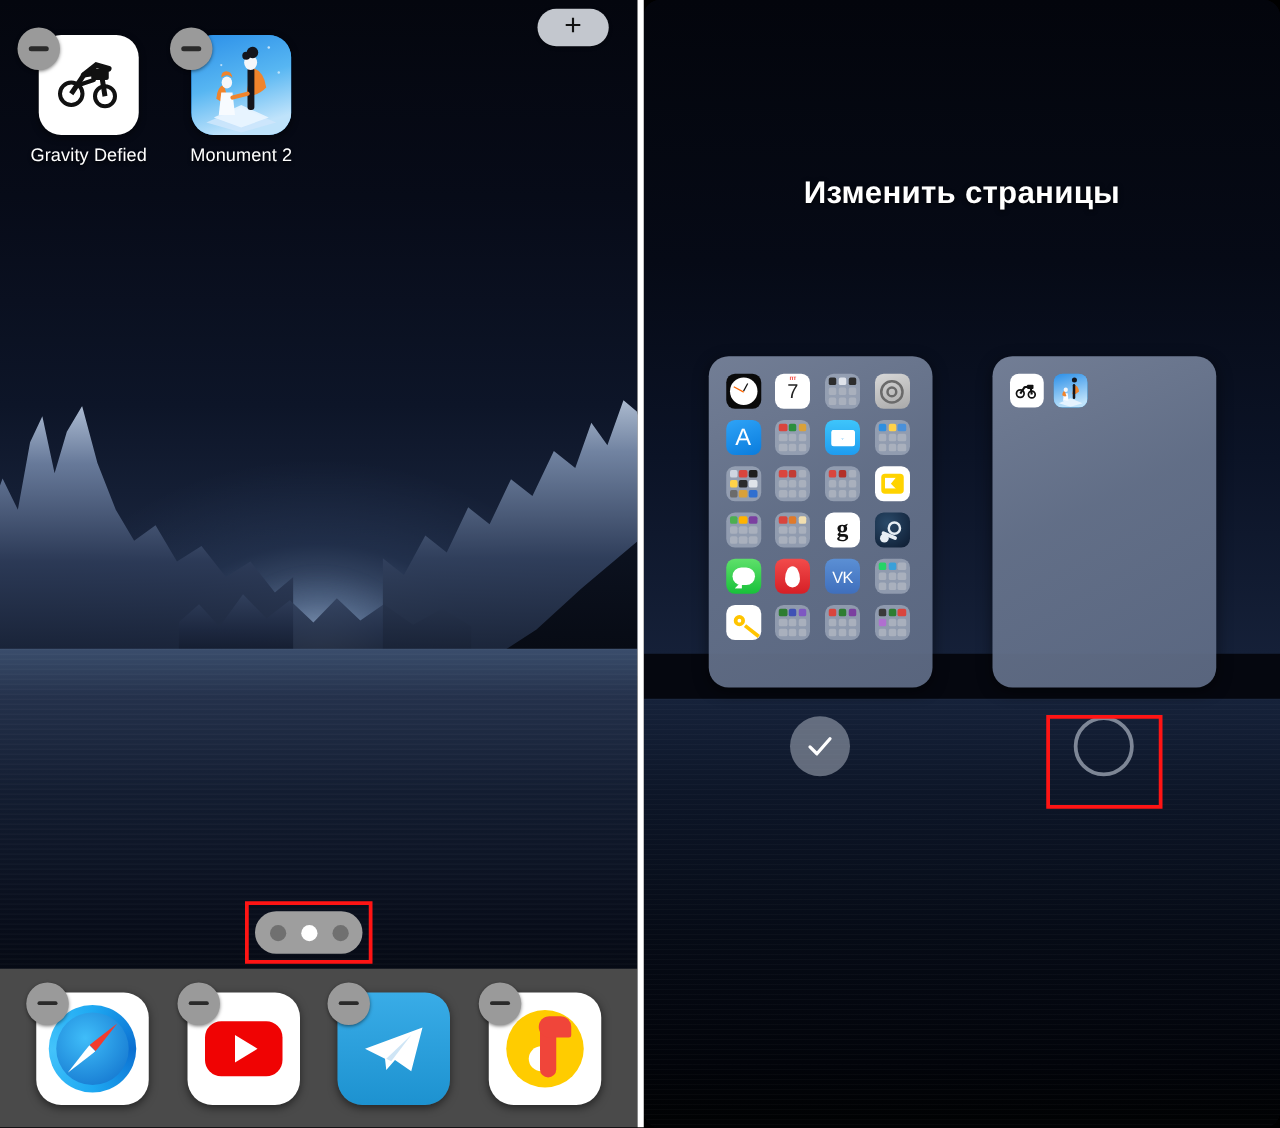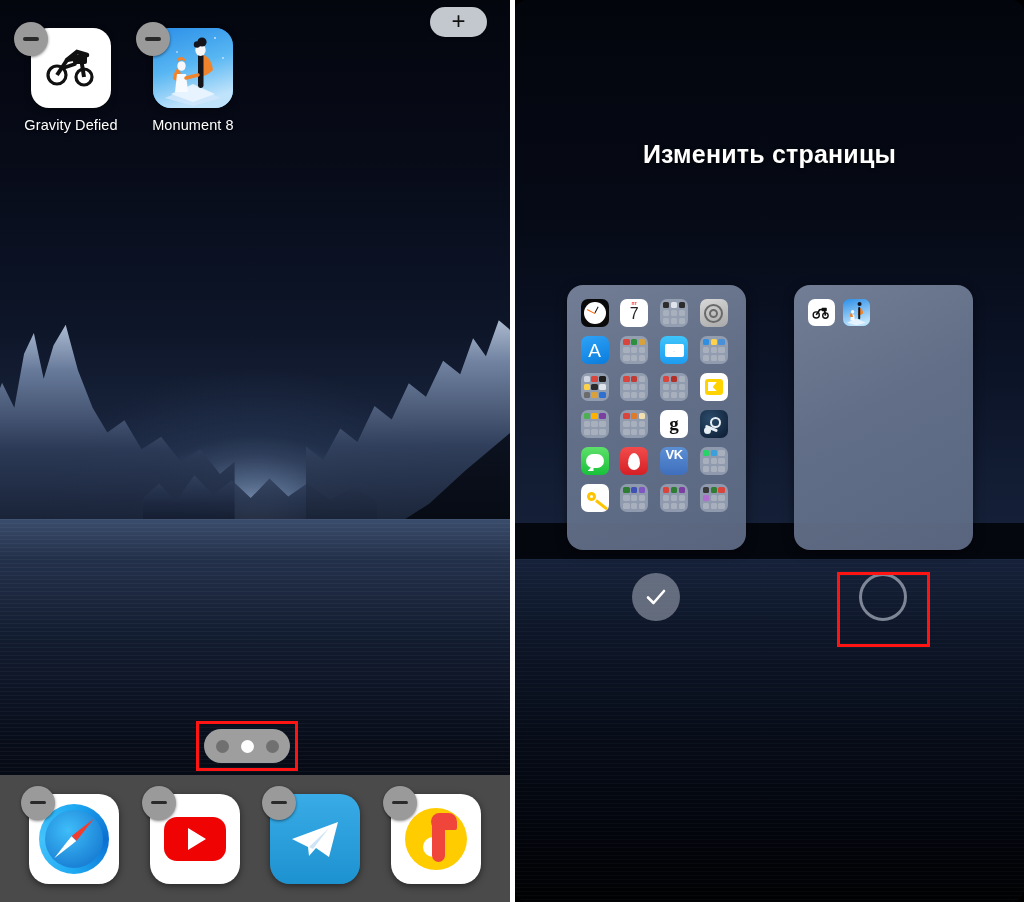--- a/index.html
+++ b/index.html
@@ -215,22 +215,22 @@
     display:flex; align-items:center; justify-content:center; }
   .tile-msg .b { width:18px; height:14px; background:#fff; border-radius:8px; position:relative; }
   .tile-msg .b::after { content:""; position:absolute; left:2px; bottom:-3px; width:6px; height:6px;
     background:#fff; clip-path:polygon(0 100%,100% 0,100% 100%); }
 
   .tile-red { background:linear-gradient(180deg,#f24b4b,#d61f26);
     display:flex; align-items:center; justify-content:center; }
   .tile-red .drop { width:12px; height:17px; background:#fff; border-radius:50% 50% 50% 50%/60% 60% 40% 40%; }
 
   .tile-vk { background:linear-gradient(180deg,#5b8fd4,#3f6fbd);
-    display:flex; justify-content:center;
-    color:#fff; font-size:13px; font-weight:bold; letter-spacing:-.5px; }
+    display:flex; align-items:center; justify-content:center;
+    color:#fff; font-size:13px; font-weight:normal; letter-spacing:-.5px; }
 
   .tile-key { background:#fff; display:flex; align-items:center; justify-content:center; }
   .tile-key .k { width:9px; height:9px; border-radius:50%; border:3px solid #ffc400;
     position:relative; transform:translate(-3px,-2px); }
   .tile-key .k::after { content:""; position:absolute; left:6px; top:4px; width:14px; height:3px;
     background:#ffc400; transform:rotate(38deg); transform-origin:left center; }
 
   
   .tile-lg { width:27px; height:27px; border-radius:7px; overflow:hidden; }
   .tile-gravity { background:#fff; display:flex; align-items:center; justify-content:center; }
@@ -311,21 +311,21 @@
             <circle cx="44" cy="16.5" r="3.2" fill="#14151c"></circle>
 
             <path d="M26 40 q-5 1 -6 11 q5 4 10 2 Z" fill="#f0842c"></path>
             <path d="M24 46 L33 46 L35 64 L22 64 Z" fill="#f7fbff"></path>
             <ellipse cx="28.5" cy="38" rx="4.2" ry="4.8" fill="#f5f7fa"></ellipse>
             <path d="M24 34 q5 -4 9 0 q-1 -5 -5 -5 q-4 0 -4 5 Z" fill="#f0842c"></path>
 
             <path d="M33 50 L45 47" stroke="#f0842c" stroke-width="3.4" stroke-linecap="round"></path>
           </svg>
         </div>
-        <div class="app-label">Monument 8</div>
+        <div class="app-label">Monument 2</div>
       </div>
     </div>
 
     <div id="page-dots-wrap">
       <div id="page-dots-hl"></div>
       <div id="page-dots">
         <span class="dot"></span>
         <span class="dot active"></span>
         <span class="dot"></span>
       </div>

